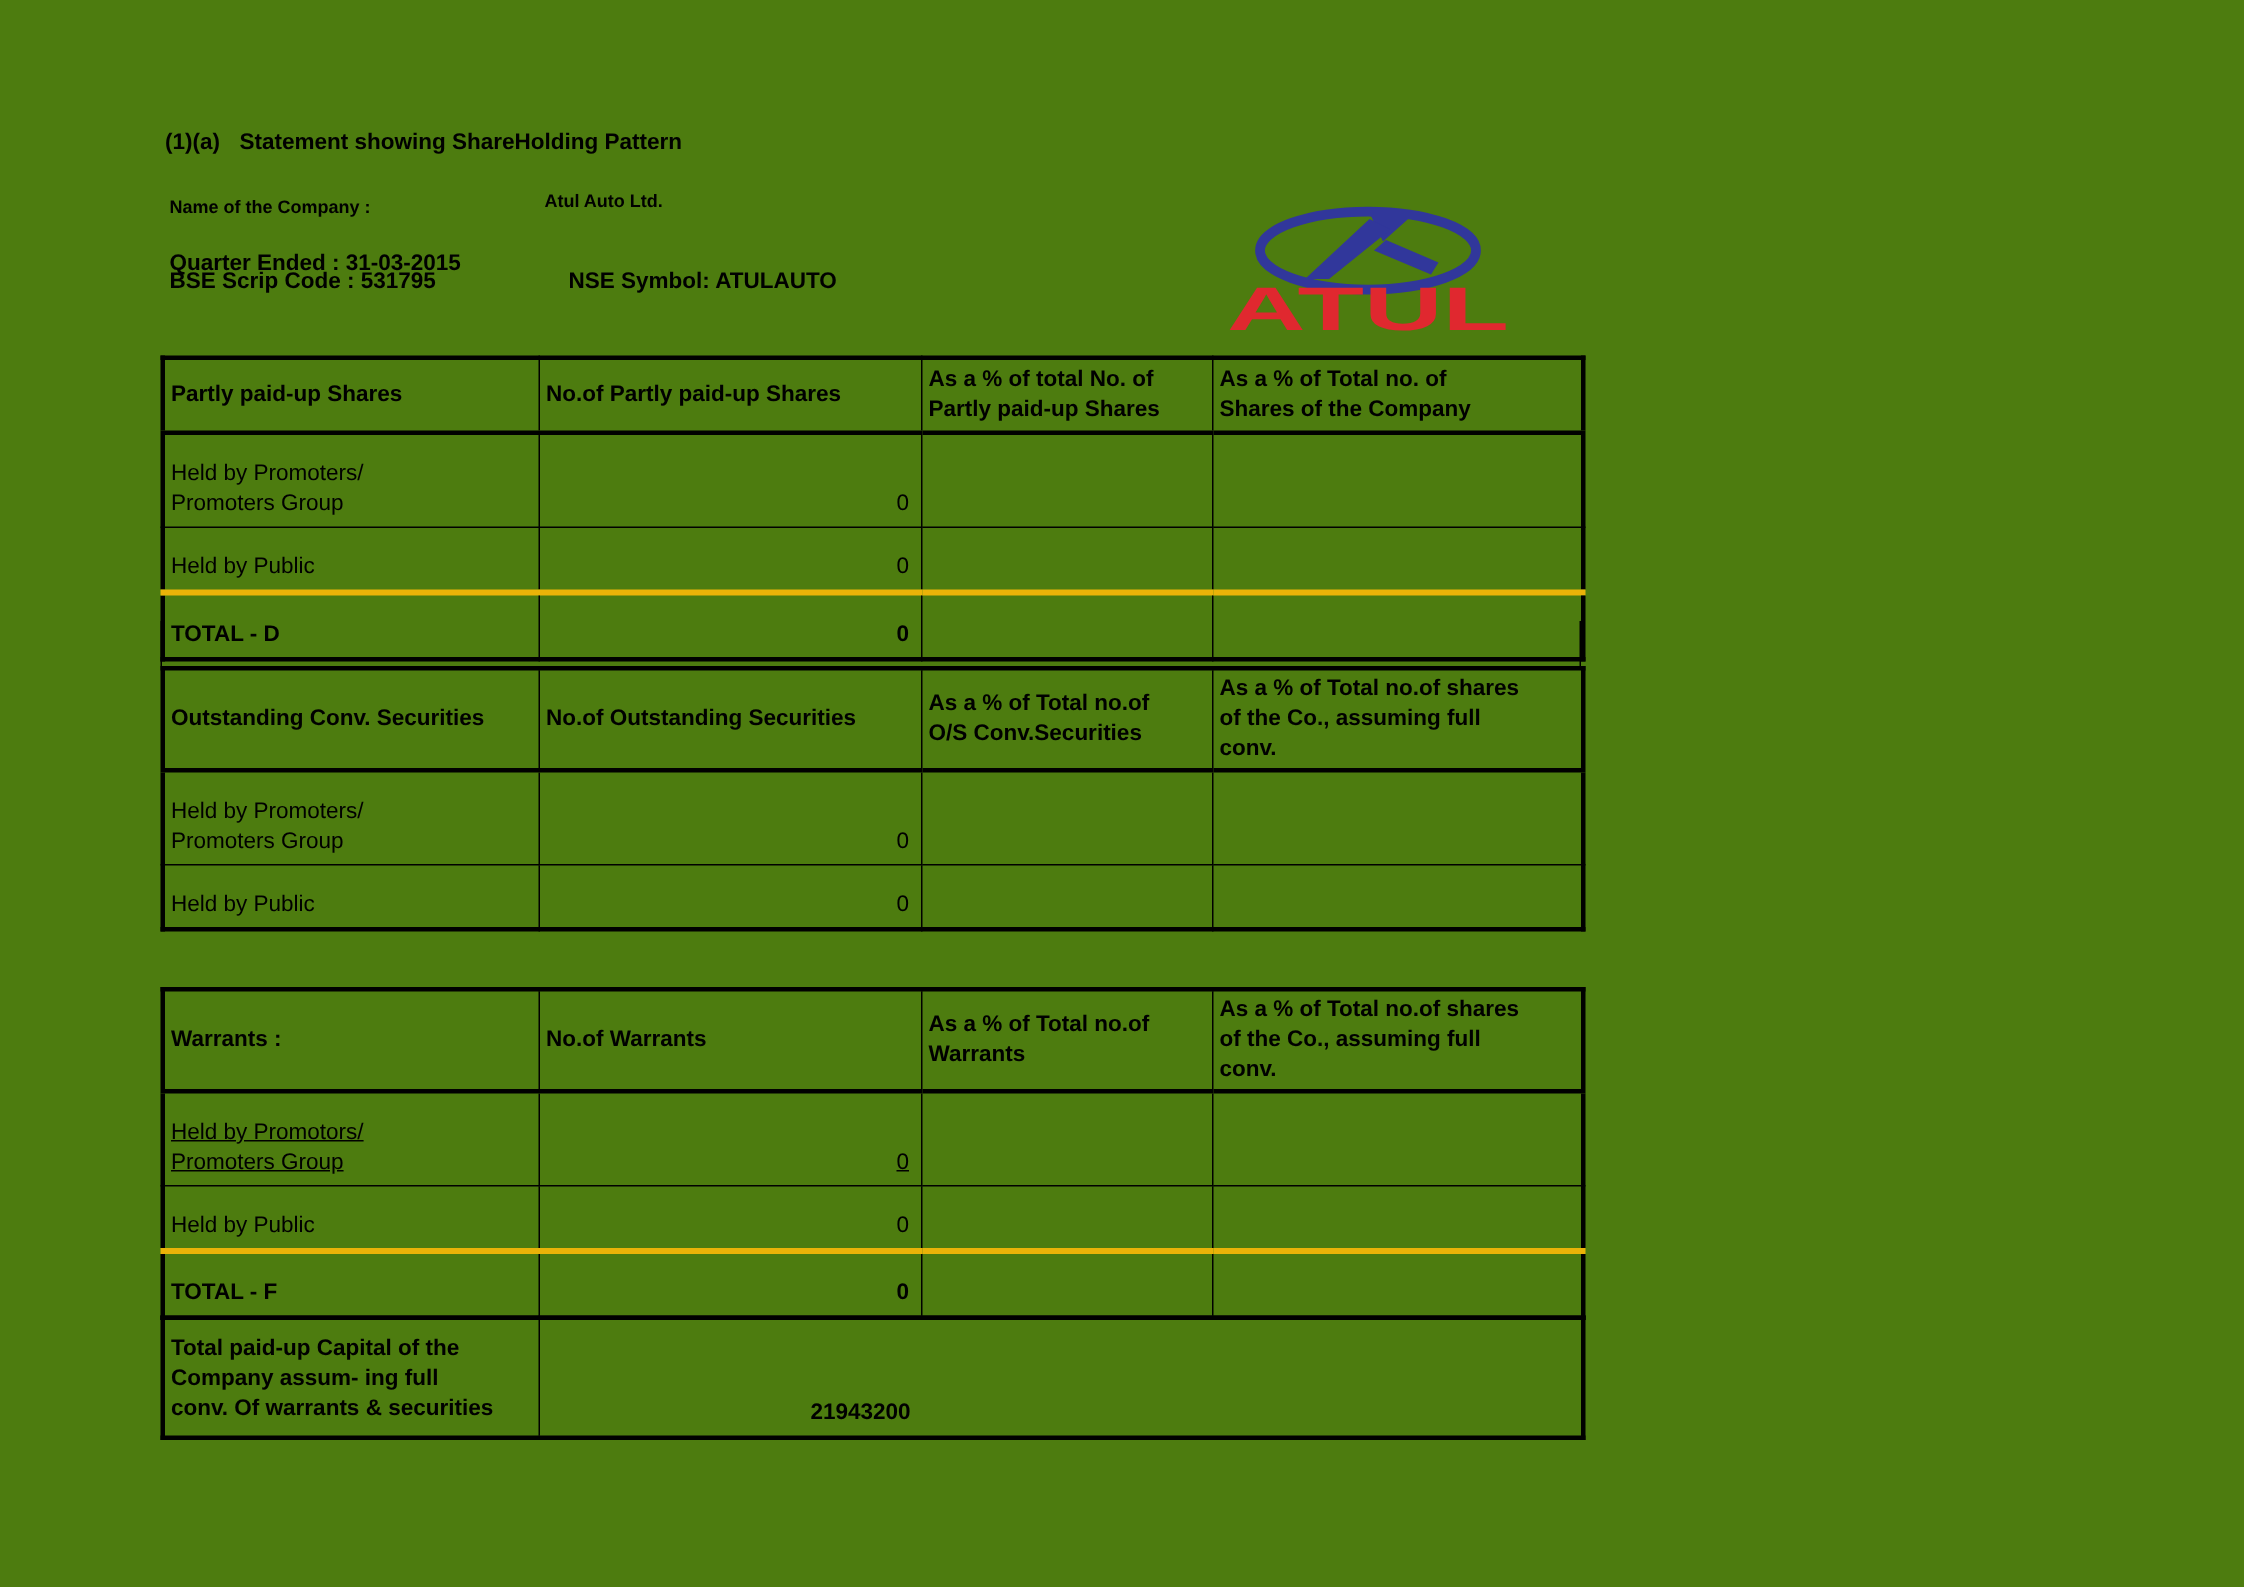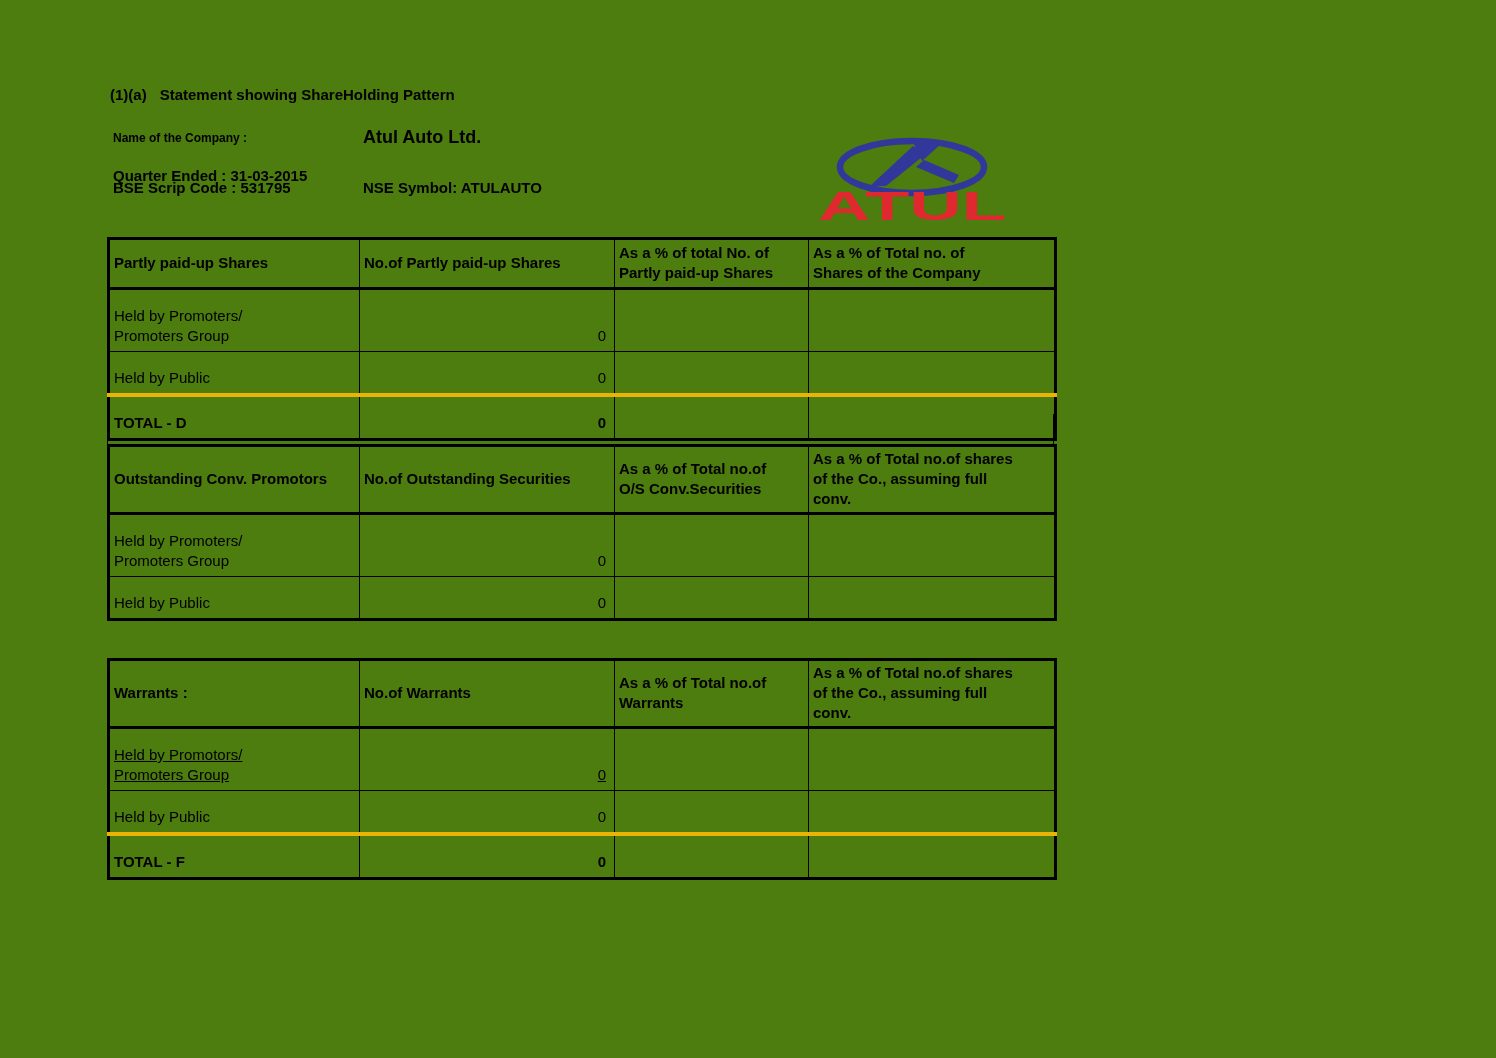--- a/index.html
+++ b/index.html
@@ -3,24 +3,24 @@
 <meta charset="utf-8">
 <style>
   html,body {margin:0; padding:0; background:#ffffff;}
   .page {position:relative; width:1496px; height:1058px; background:#4d7c0f;
          font-family:"Liberation Sans", sans-serif; color:#000; overflow:hidden;}
 
   .doc-title {position:absolute; left:110px; top:86px; font-size:15px; font-weight:bold;}
   .doc-title .pfx {margin-right:13px;}
 
   .company-label {position:absolute; left:113px; top:131px; font-size:12px; font-weight:bold;}
-  .company-name  {position:absolute; left:363px; top:127px; font-size:18px; font-weight:bold;}
+  .company-name  {position:absolute; left:363px; top:127px; font-size:12px; font-weight:bold;}
   .quarter-line  {position:absolute; left:113px; top:167px; font-size:15px; font-weight:bold;}
   .bse-line      {position:absolute; left:113px; top:179px; font-size:15px; font-weight:bold;}
-  .nse-line      {position:absolute; left:363px; top:179px; font-size:15px; font-weight:bold;}
+  .nse-line      {position:absolute; left:379px; top:179px; font-size:15px; font-weight:bold;}
 
   .logo {position:absolute; left:810px; top:134px;}
 
   table.grid {position:absolute; border-collapse:collapse; table-layout:fixed;
               width:947px; font-size:15px; line-height:20px; border:3px solid #000;}
   .grid td, .grid th {border:1.5px solid #000; overflow:hidden;}
   .grid th {font-weight:bold; text-align:left; vertical-align:middle;
             padding:2px 4px 3px 4px; border-bottom:3px solid #000;}
   .grid td.lab {vertical-align:bottom; padding:16px 4px 5px 4px;}
   .grid td.val {vertical-align:bottom; text-align:right; padding:2px 8px 5px 2px;}
@@ -112,21 +112,21 @@
 
   <table class="grid t2">
     <colgroup>
         <col class="c1">
         <col class="c2">
         <col class="c3">
         <col class="c4">
       </colgroup>
     <tbody>
         <tr class="h59">
-      <th class="pre">Outstanding Conv. Promotors</th>
+      <th class="pre">Outstanding Conv. Securities</th>
       <th class="pre">No.of Outstanding Securities</th>
       <th class="pre">As a % of Total no.of
 O/S Conv.Securities</th>
       <th class="pre">As a % of Total no.of shares
 of the Co., assuming full
 conv.</th>
     </tr>
     <tr class="h58">
       <td class="lab pre">Held by Promoters/
 Promoters Group</td>
@@ -175,14 +175,30 @@
     </tr>
     <tr class="h33 total">
       <td class="lab">TOTAL - F</td>
       <td class="val">0</td>
       <td class="emp"></td>
       <td class="emp"></td>
     </tr>
   </tbody>
     </table>
 
+  <table class="grid t4">
+    <colgroup>
+        <col class="c1">
+        <col class="crest">
+      </colgroup>
+    <tbody>
+        <tr class="h80">
+      <td class="sum-label pre">Total paid-up Capital of the
+Company assum- ing full
+conv. Of warrants &amp; securities</td>
+      <td class="sum-cell">
+        <div class="sum-value-wrap">21943200</div>
+      </td>
+    </tr>
+  </tbody>
+    </table>
 
 </div>
 
 </body></html>

